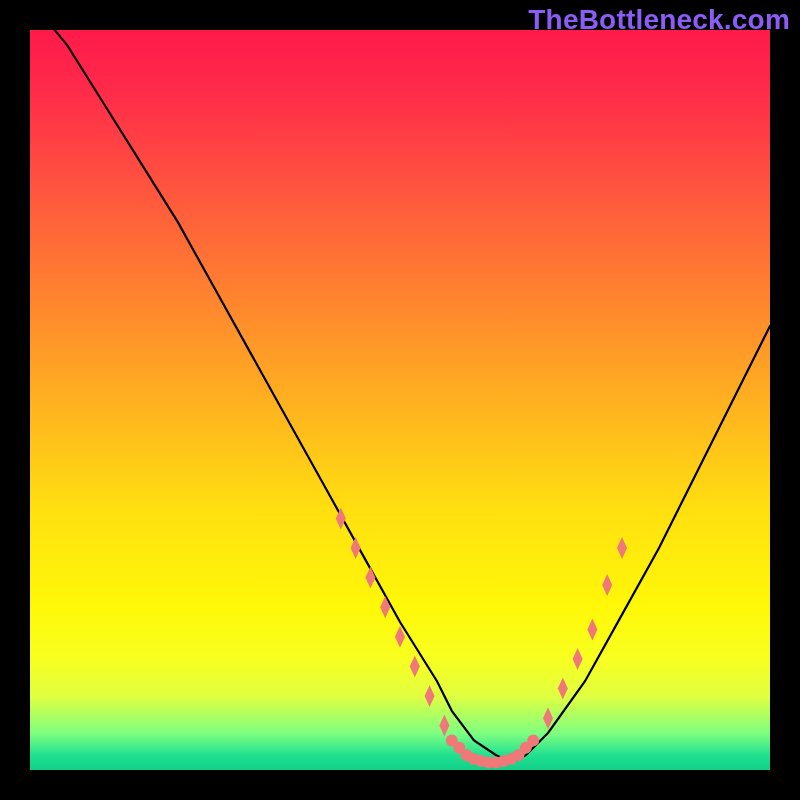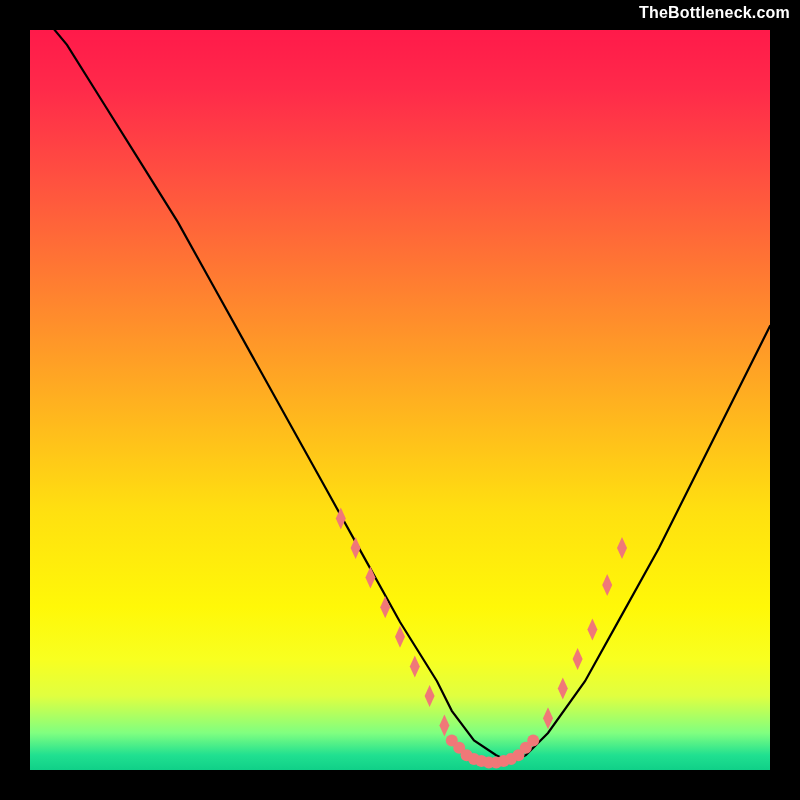--- a/index.html
+++ b/index.html
@@ -29,23 +29,23 @@
       #e0ff40 90%,
       #80ff80 95%,
       #20e090 98%,
       #10d088 100%);
   }
   .watermark {
     position: absolute;
     top: 4px;
     right: 10px;
     font-family: Arial, Helvetica, sans-serif;
-    font-size: 16px;
+    font-size: 28px;
     font-weight: 600;
-    color: #ffffff;
+    color: #8b5cf6;
     letter-spacing: 0.2px;
   }
   svg {
     position: absolute;
     left: 30px;
     top: 30px;
     width: 740px;
     height: 740px;
     overflow: visible;
   }

